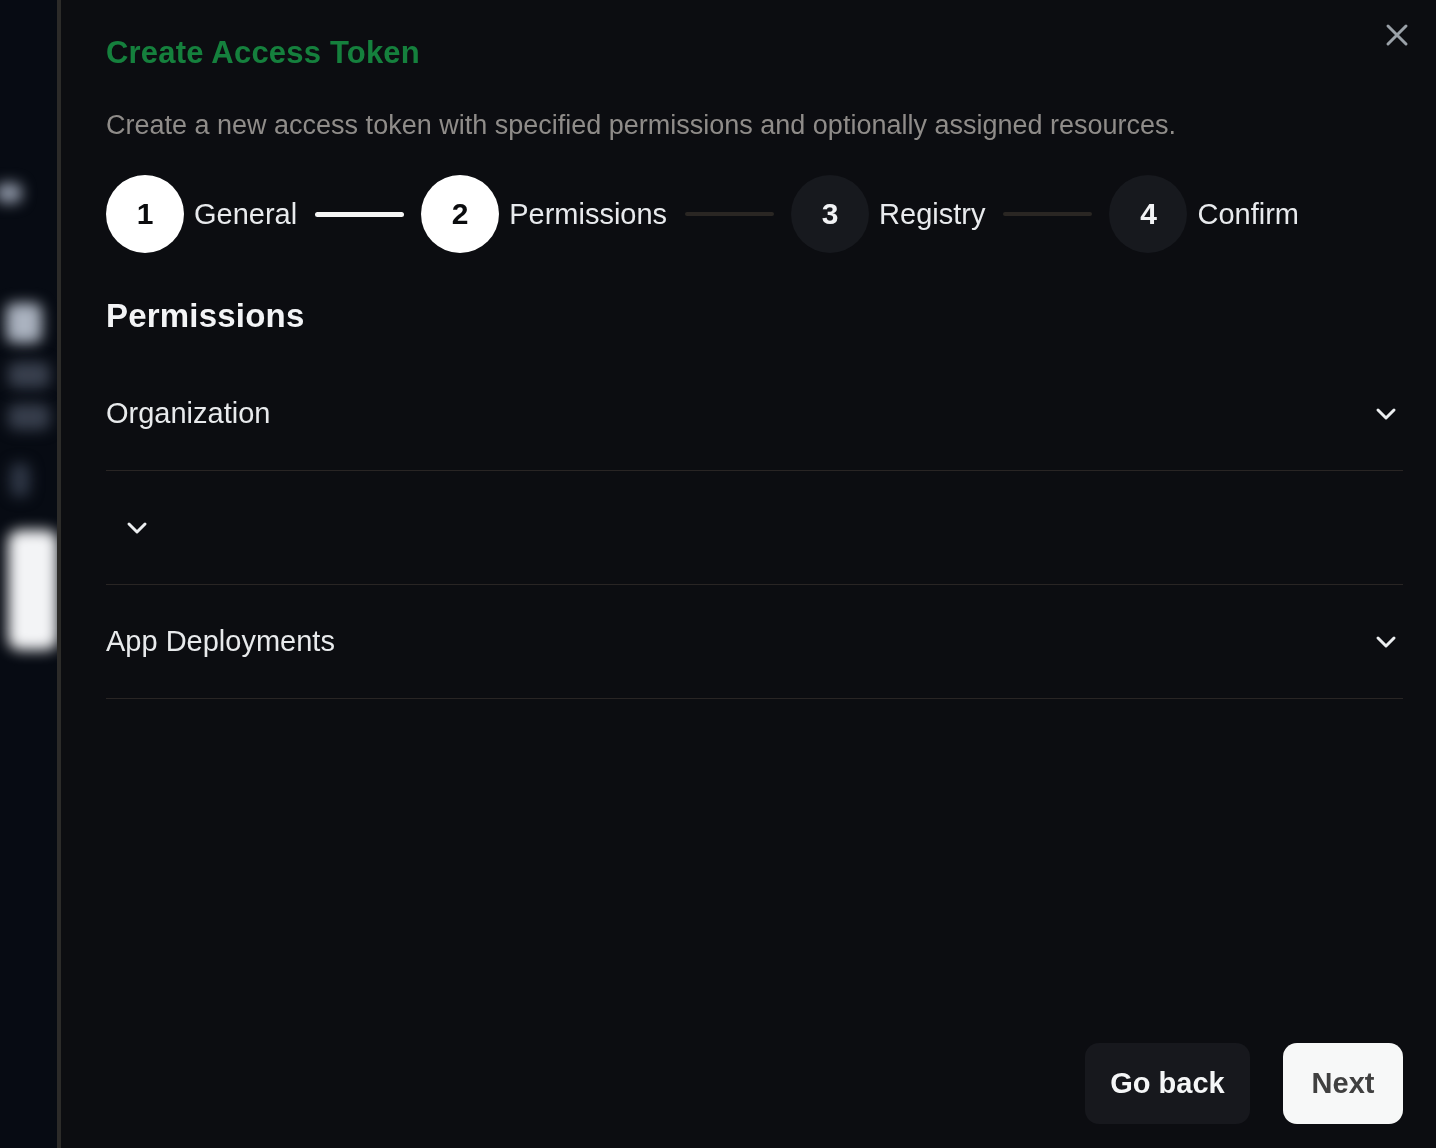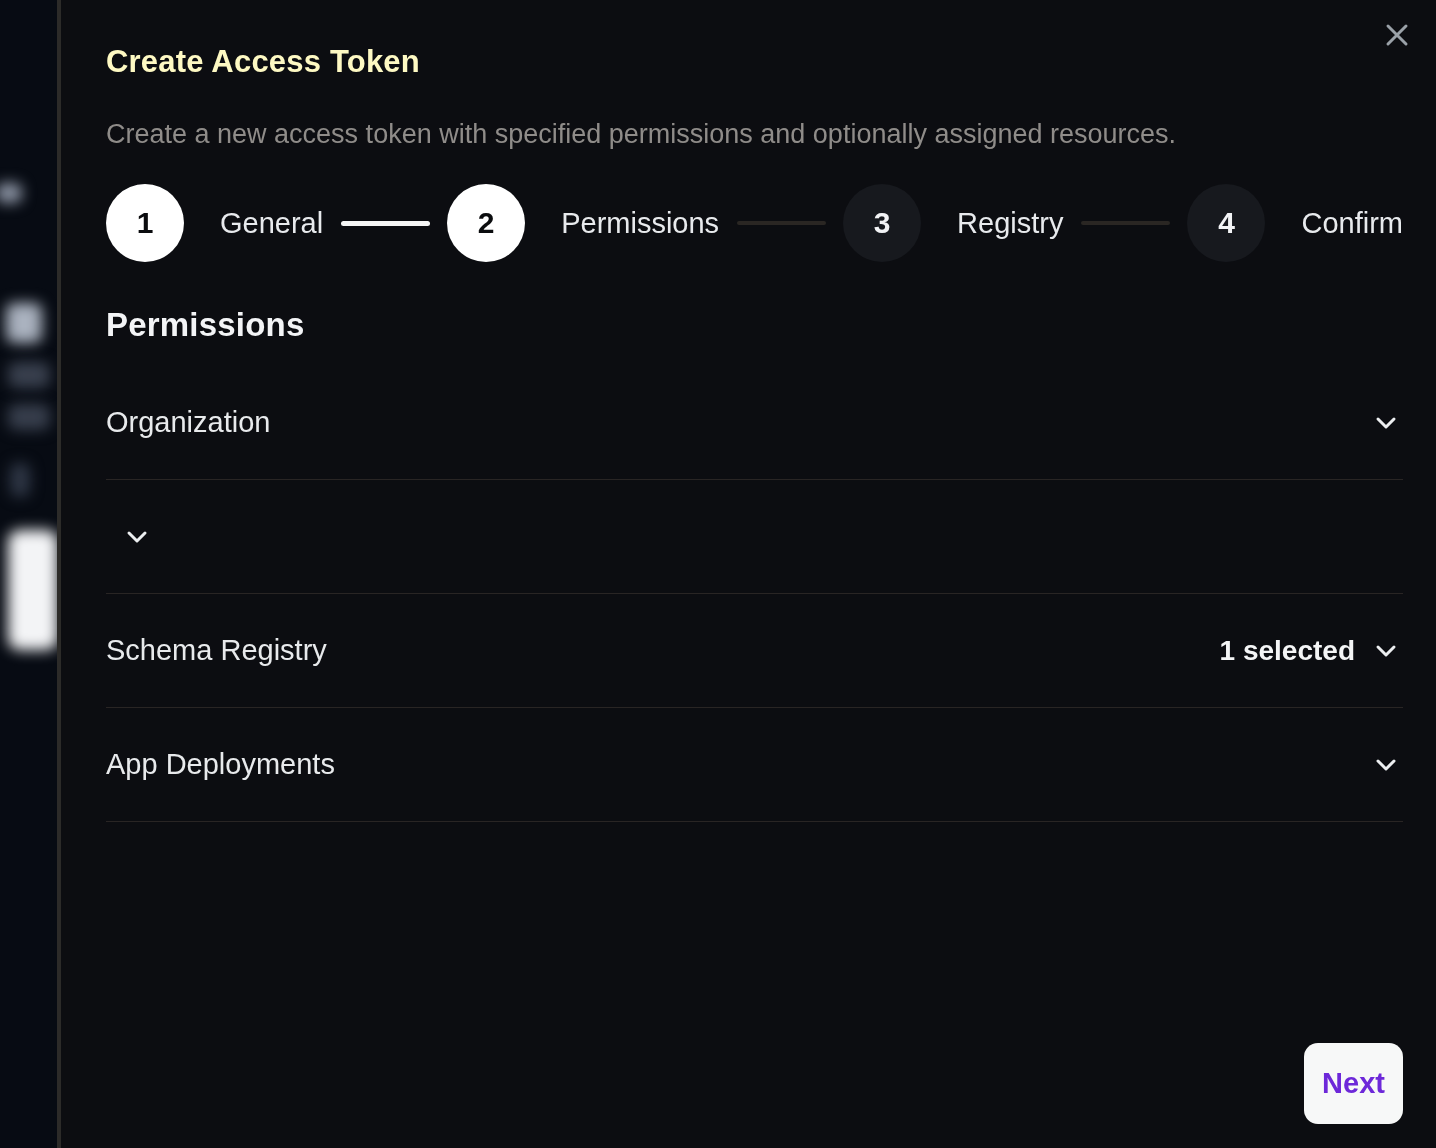--- a/index.html
+++ b/index.html
@@ -31,23 +31,23 @@
   }
   .close-btn {
     position: absolute; top: 14px; right: 18px;
     width: 42px; height: 42px;
     display: flex; align-items: center; justify-content: center;
     cursor: pointer; background: transparent; border: none;
   }
   .close-btn svg { display: block; }
 
   .modal-title {
-    margin-top: 44px;
+    margin-top: 35px;
     font-size: 31px; font-weight: 700; letter-spacing: 0.2px;
-    color: #fef9c3;
+    color: #15803d;
   }
   .modal-subtitle {
     margin-top: 39px;
     font-size: 27px; font-weight: 400;
     color: #8f8c89;
   }
 
   
   .stepper {
     margin-top: 34px;
@@ -56,21 +56,21 @@
   .step { display: flex; align-items: center; cursor: pointer; }
   .step-circle {
     width: 78px; height: 78px; border-radius: 50%;
     display: flex; align-items: center; justify-content: center;
     font-size: 30px; font-weight: 600;
     flex: 0 0 auto;
   }
   .step.done .step-circle, .step.active .step-circle { background: #ffffff; color: #0b0c0e; }
   .step.upcoming .step-circle { background: #17191e; color: #f2f3f5; }
   .step-label {
-    margin-left: 36px;
+    margin-left: 10px;
     font-size: 29px; font-weight: 500; color: #e8eaed;
     white-space: nowrap;
   }
   .connector {
     width: 89px; height: 5px; border-radius: 3px;
     margin: 0 17px 0 18px; flex: 0 0 auto;
   }
   .connector.done { background: #f5f5f5; }
   .connector.todo { background: #2a2623; height: 4px; }
 
@@ -102,21 +102,21 @@
     position: absolute; right: 33px; bottom: 24px;
     display: flex; gap: 33px;
   }
   .btn {
     height: 81px; border: none; border-radius: 14px;
     font-family: inherit; font-size: 29px; font-weight: 600;
     display: flex; align-items: center; justify-content: center;
     cursor: pointer;
   }
   .btn-secondary { width: 165px; background: #17181d; color: #f5f6f7; }
-  .btn-primary   { width: 99px; background: #f7f8f8; color: #6d28d9; }
+  .btn-primary   { width: 120px; background: #f7f8f8; color: #404040; }
 </style>
 </head>
 <body>
 
 <div class="backdrop-strip">
   <div class="blur-shape bs-text"></div>
   <div class="blur-shape bs-bright"></div>
   <div class="blur-shape bs-dim1"></div>
   <div class="blur-shape bs-dim2"></div>
   <div class="blur-shape bs-icon"></div>
@@ -170,36 +170,28 @@
     </div>
     <div class="perm-row">
       <div class="perm-badge"></div>
       <span class="chevron">
         <svg width="30" height="30" viewBox="0 0 30 30">
             <path d="M7 11 L15 19 L23 11" stroke="#eceef0" stroke-width="3" stroke-linecap="round" stroke-linejoin="round" fill="none"></path>
           </svg>
       </span>
     </div>
     <div class="perm-row">
-      <div class="perm-label">Schema Registry</div>
-      <div class="perm-badge">1 selected</div>
-      <span class="chevron">
-        <svg width="30" height="30" viewBox="0 0 30 30">
-            <path d="M7 11 L15 19 L23 11" stroke="#eceef0" stroke-width="3" stroke-linecap="round" stroke-linejoin="round" fill="none"></path>
-          </svg>
-      </span>
-    </div>
-    <div class="perm-row">
       <div class="perm-label">App Deployments</div>
       <div class="perm-badge"></div>
       <span class="chevron">
         <svg width="30" height="30" viewBox="0 0 30 30">
             <path d="M7 11 L15 19 L23 11" stroke="#eceef0" stroke-width="3" stroke-linecap="round" stroke-linejoin="round" fill="none"></path>
           </svg>
       </span>
     </div>
   </div>
 
   <div class="footer">
+    <button class="btn btn-secondary">Go back</button>
     <button class="btn btn-primary">Next</button>
   </div>
 
 </div>
 
 </body></html>

